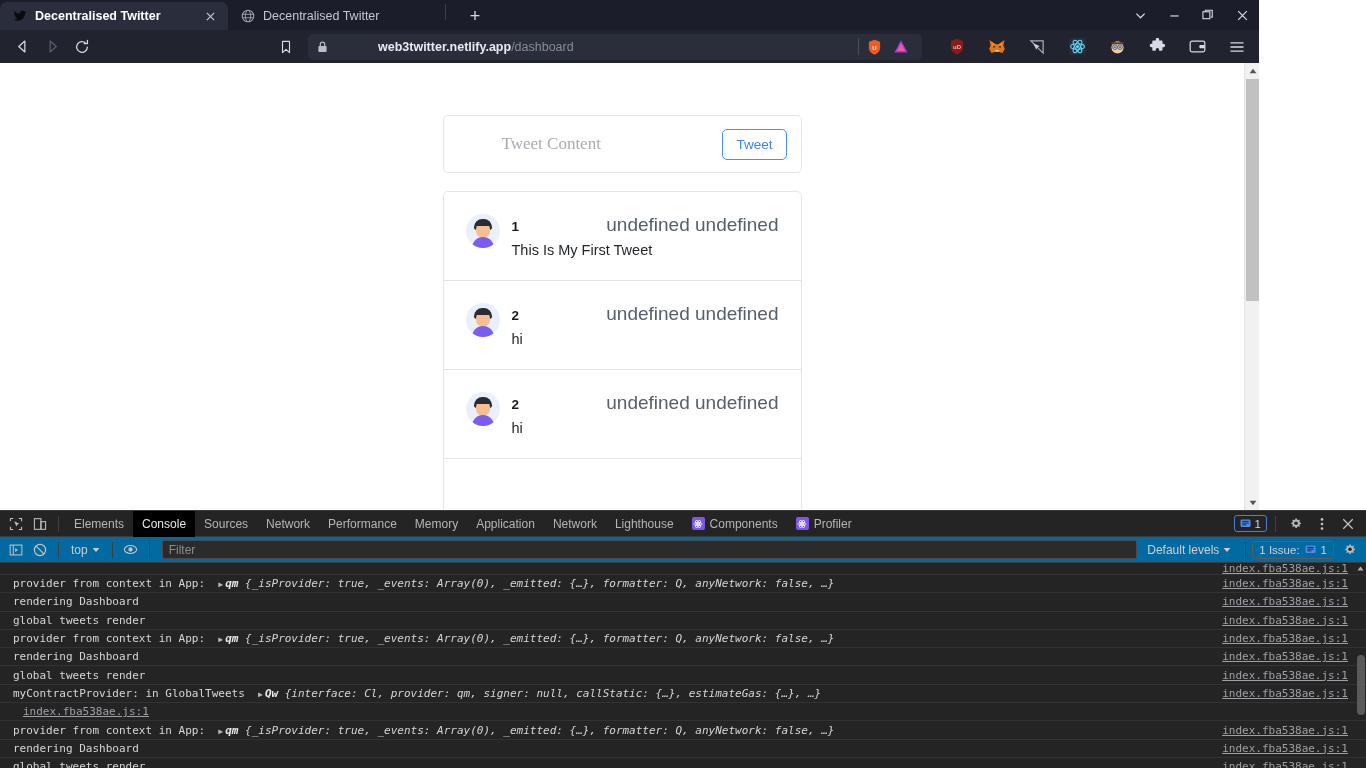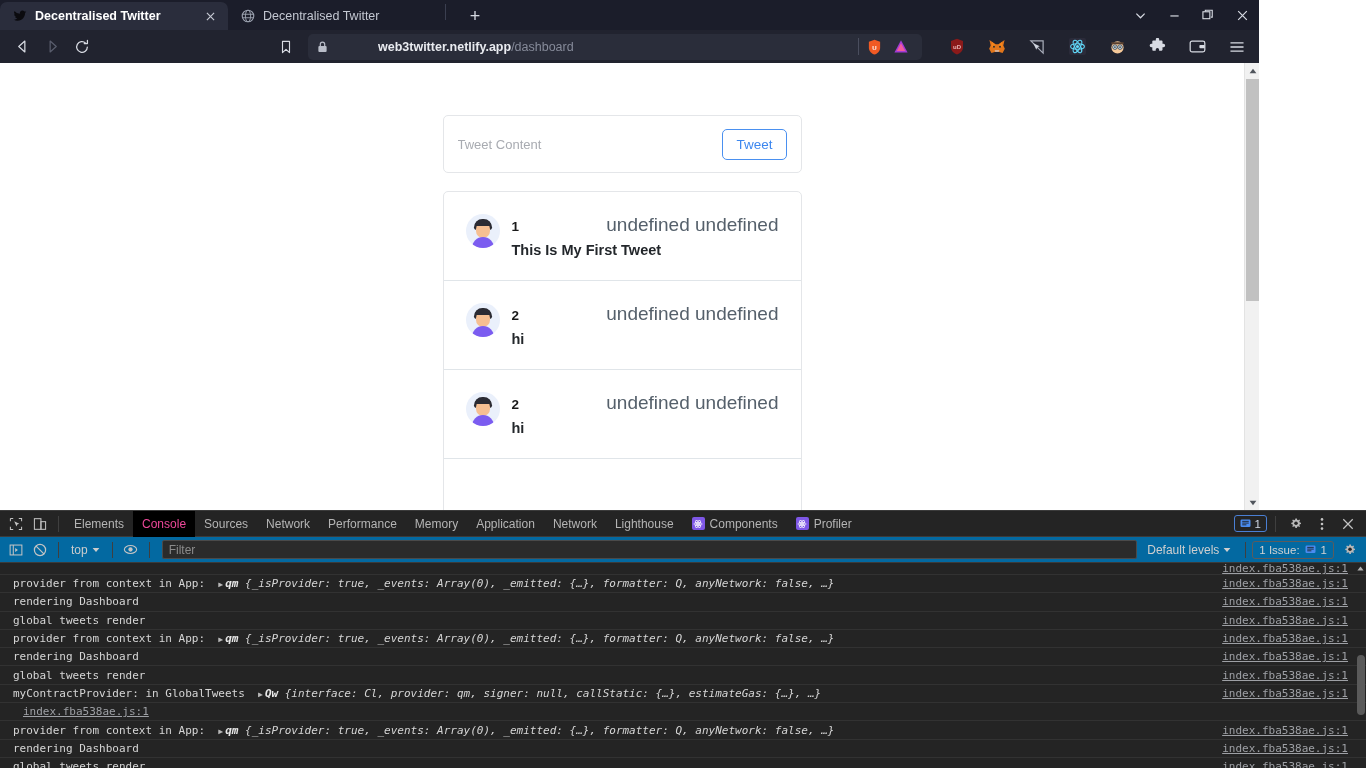--- a/index.html
+++ b/index.html
@@ -133,25 +133,26 @@
     background: #fff;
     display: flex;
     align-items: center;
     padding: 0 14px;
     box-shadow: 0 0 0 0 rgba(0,0,0,0);
   }
   .composer-input {
     flex: 1;
     border: none;
     outline: none;
-    font-size: 13px;
+    font-size: 17px;
     color: #2c2c2c;
-    font-family: Liberation Sans, sans-serif;
+    font-family: Liberation Serif, serif;
     background: transparent;
     padding: 6px 0;
+    margin-left: 44px;
   }
   .composer-input::placeholder { color: #a8abb1; }
   .tweet-btn {
     border: 1px solid #4a90f0;
     color: #3d87ef;
     background: #fff;
     border-radius: 5px;
     font-size: 13.5px;
     padding: 7px 13px;
     font-family: "Liberation Sans", sans-serif;
@@ -211,21 +212,21 @@
     border-radius: 11px 11px 0 0;
   }
   .tweet-body { flex: 1; min-width: 0; }
   .tweet-head {
     display: flex;
     align-items: baseline;
     justify-content: space-between;
   }
   .tweet-id { font-size: 13.5px; font-weight: bold; color: #1a1a1a; }
   .tweet-meta { font-size: 19px; color: #55606b; }
-  .tweet-text { font-size: 14.5px; color: #23272b; margin-top: 6px; font-weight: bold; }
+  .tweet-text { font-size: 14.5px; color: #23272b; margin-top: 6px; }
 
   
   .pg-scrollbar {
     position: absolute;
     right: 0; top: 0; bottom: 0;
     width: 15px;
     background: #f1f1f1;
     border-left: 1px solid #e3e3e3;
   }
   .pg-sb-arrow {
@@ -270,21 +271,21 @@
   .dt-tab {
     height: 26px;
     padding: 0 9px;
     display: flex;
     align-items: center;
     gap: 5px;
     font-size: 12px;
     color: #b5b5b5;
     white-space: nowrap;
   }
-  .dt-tab.active { background: #000000; color: #ec4899; }
+  .dt-tab.active { background: #000000; color: #e5e5e5; }
   .dt-tabbar-right {
     margin-left: auto;
     display: flex;
     align-items: center;
     gap: 2px;
     padding-right: 6px;
   }
   .msg-badge {
     display: flex; align-items: center; gap: 4px;
     border: 1px solid #4a7fd4;

